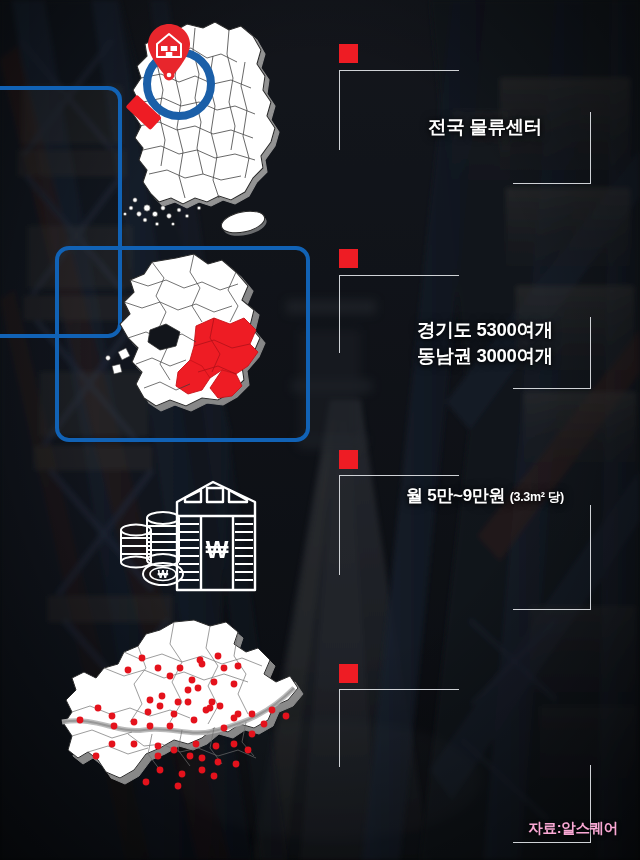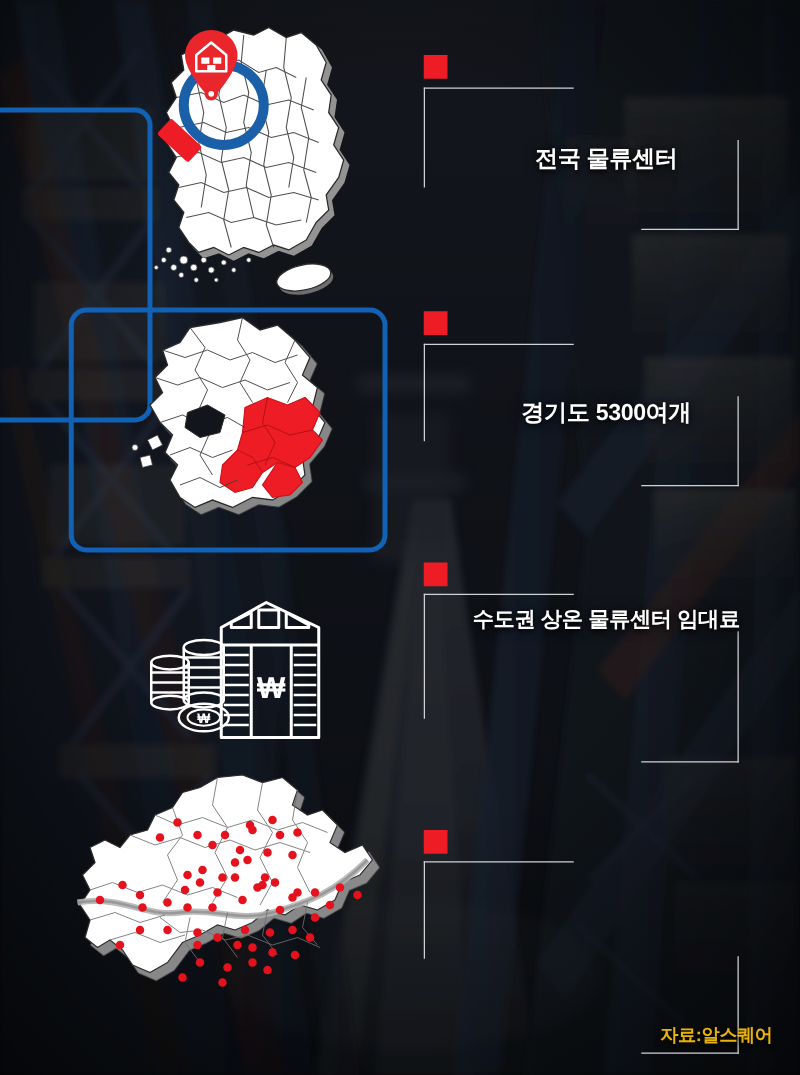--- a/index.html
+++ b/index.html
@@ -47,21 +47,21 @@
     font-weight:bold; letter-spacing:-0.3px;
     text-shadow:0 1px 4px rgba(0,0,0,.85), 0 0 10px rgba(0,0,0,.6);
     line-height:1.38;
   }
   .btext .l { display:block; white-space:nowrap; }
   .sz-lg { font-size:18.5px; }
   .sz-md { font-size:17px; }
   .unit  { font-size:12.5px; font-weight:bold; }
 
   .source {
-    position:absolute; right:22px; bottom:22px; color:#eab308;
+    position:absolute; right:22px; bottom:22px; color:#f9a8d4;
     font-size:14.5px; font-weight:bold; letter-spacing:-0.3px;
     text-shadow:0 1px 4px rgba(0,0,0,.9);
   }
 </style>
 </head>
 <body>
 
 <div id="stage">
 
   <svg id="bgphoto" viewBox="0 0 640 860" preserveAspectRatio="none">
@@ -499,29 +499,33 @@
         <span class="l">전국 물류센터</span>
       </div>
     </div>
 
     <div class="block" style="top:205px; height:205px;">
       <div class="redsq" style="top:32px;"></div>
       <div class="brk brk-tl" style="left:9px; top:58px; width:120px; height:78px;"></div>
       <div class="brk brk-br" style="left:183px; top:100px; width:78px; height:72px;"></div>
       <div class="btext sz-lg" style="top:100px;">
         <span class="l">경기도 5300여개</span>
+        <span class="l">동남권 3000여개</span>
       </div>
     </div>
 
     <div class="block" style="top:410px; height:215px;">
       <div class="redsq" style="top:28px;"></div>
       <div class="brk brk-tl" style="left:9px; top:53px; width:120px; height:100px;"></div>
       <div class="brk brk-br" style="left:183px; top:83px; width:78px; height:105px;"></div>
       <div class="btext sz-md" style="top:62px;">
-        <span class="l">수도권 상온 물류센터 임대료</span>
+        <span class="l">
+          <span>월 5만~9만원</span>
+          <span class="unit">(3.3m² 당)</span>
+        </span>
       </div>
     </div>
 
     <div class="block" style="top:625px; height:235px;">
       <div class="redsq" style="top:27px;"></div>
       <div class="brk brk-tl" style="left:9px; top:52px; width:120px; height:78px;"></div>
       <div class="brk brk-br" style="left:183px; top:128px; width:78px; height:78px;"></div>
     </div>
   </div>
 

